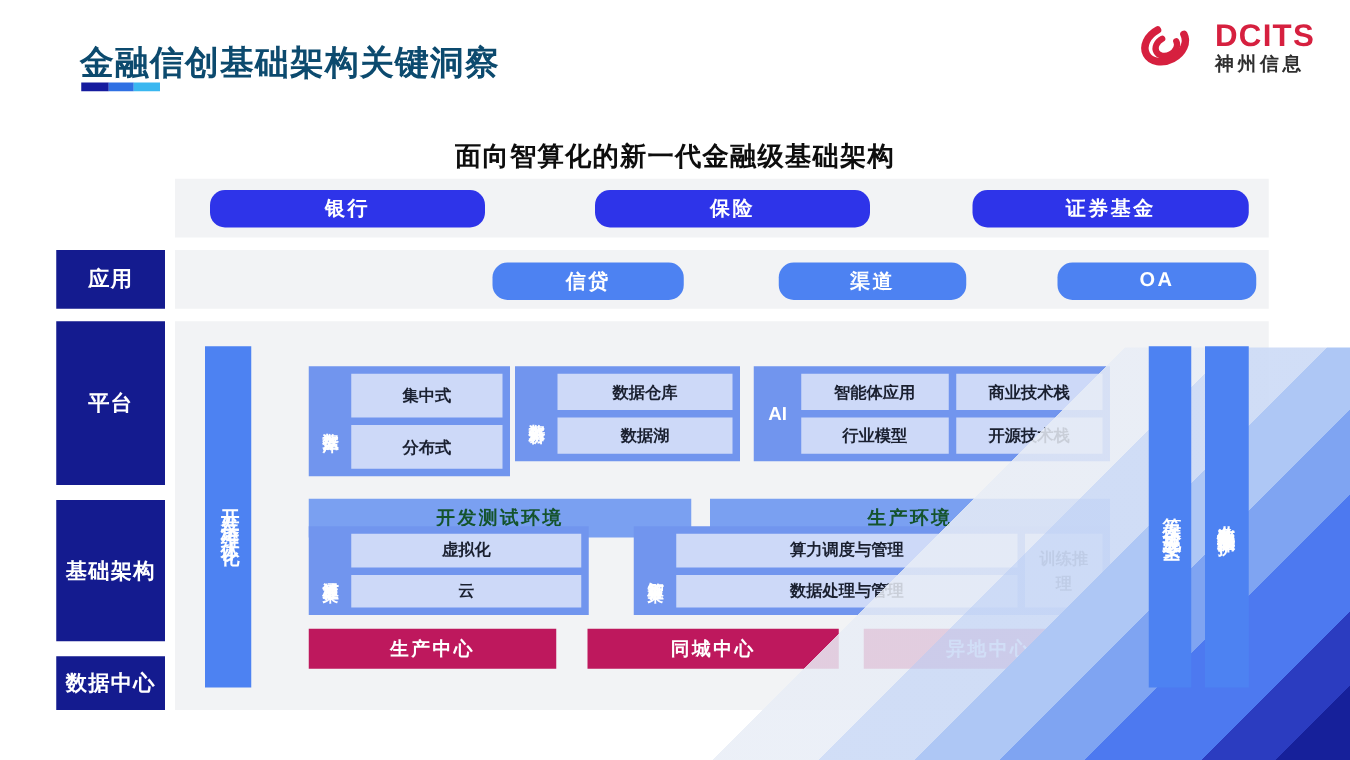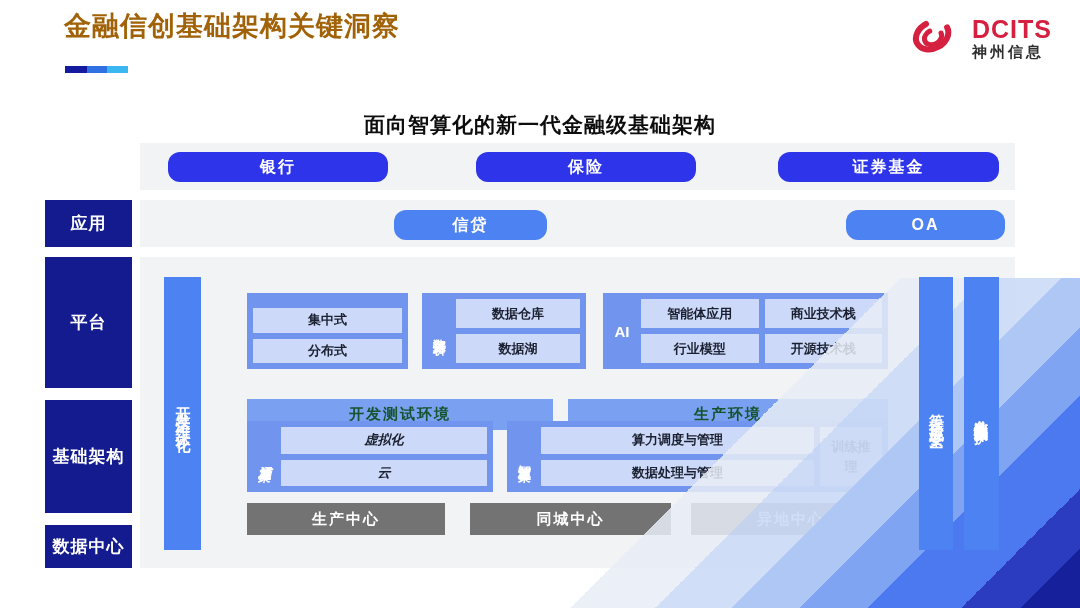--- a/index.html
+++ b/index.html
@@ -1,20 +1,20 @@
 <!DOCTYPE html>
 <html><head>
 <meta charset="utf-8">
 <style>
   html,body{margin:0;padding:0;background:#fff;}
   .page{position:relative;width:1080px;height:608px;background:#ffffff;overflow:hidden;
         font-family:"Liberation Sans","DejaVu Sans",sans-serif;}
 
   
-  .title{position:absolute;left:64px;top:8px;font-size:27px;font-weight:bold;color:#a16207;letter-spacing:1px;}
+  .title{position:absolute;left:64px;top:32px;font-size:27px;font-weight:bold;color:#0c4a6e;letter-spacing:1px;}
   .underline{position:absolute;left:65px;top:66px;display:flex;height:7px;}
   .underline span{display:block;height:7px;}
   .u1{width:22px;background:#151b9e;}
   .u2{width:20px;background:#2f70e3;}
   .u3{width:21px;background:#3ab7f0;}
 
   .logo{position:absolute;right:28px;top:16px;display:flex;align-items:flex-start;gap:9px;}
   .logo-text{display:flex;flex-direction:column;line-height:1.05;}
   .logo-brand{font-size:25px;font-weight:bold;color:#d6203f;letter-spacing:1px;}
   .logo-company{font-size:15px;font-weight:bold;color:#2f2f2f;letter-spacing:3px;margin-top:2px;}
@@ -54,21 +54,21 @@
           display:flex;align-items:center;justify-content:center;width:22px;letter-spacing:1px;}
   .hlabel{color:#fff;font-weight:bold;font-size:15px;display:flex;align-items:center;justify-content:center;width:26px;}
   .col{flex:1;display:flex;flex-direction:column;gap:6px;}
   .grid2{flex:1;display:grid;grid-template-columns:1fr 1fr;gap:6px;}
   .pale{background:#cdd9f8;color:#1a2030;font-size:13px;font-weight:bold;
         display:flex;align-items:center;justify-content:center;flex:1;}
 
   .envbar{position:absolute;top:142px;height:31px;background:#7aa0f1;color:#14532d;font-weight:bold;
           font-size:15px;display:flex;align-items:center;justify-content:center;letter-spacing:2px;}
 
-  .center-btn{position:absolute;top:246px;height:32px;background:#737373;color:#fff;font-weight:bold;
+  .center-btn{position:absolute;top:246px;height:32px;background:#be185d;color:#fff;font-weight:bold;
           font-size:15px;display:flex;align-items:center;justify-content:center;letter-spacing:2px;}
 
   .side-item{width:62px;flex:none;line-height:1.5;text-align:center;
              display:flex;align-items:center;justify-content:center;padding:0 8px;box-sizing:border-box;}
 
   
   .decor{position:absolute;right:0;bottom:0;width:520px;height:330px;z-index:1;pointer-events:none;
     background:linear-gradient(135deg,
       rgba(255,255,255,0) 0%, rgba(255,255,255,0) 40%,
       rgba(232,237,246,0.85) 40%, rgba(232,237,246,0.85) 50%,
@@ -114,57 +114,58 @@
   <div class="side side5">数据中心</div>
 
   <div class="band band1">
     <div class="btn btn-ind" style="left:28px;width:220px;">银行</div>
     <div class="btn btn-ind" style="left:336px;width:220px;">保险</div>
     <div class="btn btn-ind" style="left:638px;width:221px;">证券基金</div>
   </div>
 
   <div class="band band2">
     <div class="btn btn-app" style="left:254px;width:153px;">信贷</div>
+    <div class="btn btn-app" style="left:483px;width:150px;">渠道</div>
     <div class="btn btn-app" style="left:706px;width:159px;">OA</div>
   </div>
 
   <div class="band panel">
 
     <div class="vbar" style="left:24px;width:37px;">开发运维一体化</div>
 
-    <div class="group" style="left:107px;top:36px;width:161px;height:76px;flex-direction:column;">
+    <div class="group" style="left:107px;top:36px;width:161px;height:88px;">
       <div class="vlabel">数据库</div>
       <div class="col">
         <div class="pale">集中式</div>
         <div class="pale">分布式</div>
       </div>
     </div>
 
-    <div class="group" style="left:282px;top:36px;width:164px;height:76px;">
+    <div class="group" style="left:272px;top:36px;width:180px;height:76px;">
       <div class="vlabel">数据分析</div>
       <div class="col">
         <div class="pale">数据仓库</div>
         <div class="pale">数据湖</div>
       </div>
     </div>
 
     <div class="group" style="left:463px;top:36px;width:285px;height:76px;">
       <div class="hlabel">AI</div>
       <div class="grid2">
         <div class="pale">智能体应用</div>
         <div class="pale">商业技术栈</div>
         <div class="pale">行业模型</div>
         <div class="pale">开源技术栈</div>
       </div>
     </div>
 
     <div class="envbar" style="left:107px;width:306px;">开发测试环境</div>
     <div class="envbar" style="left:428px;width:320px;">生产环境</div>
 
-    <div class="group" style="left:107px;top:164px;width:246px;height:71px;font-style:italic;">
+    <div class="group" style="left:107px;top:164px;width:224px;height:71px;">
       <div class="vlabel">通算框架</div>
       <div class="col">
         <div class="pale">虚拟化</div>
         <div class="pale">云</div>
       </div>
     </div>
 
     <div class="group" style="left:367px;top:164px;width:381px;height:71px;">
       <div class="vlabel">智算框架</div>
       <div class="col">

